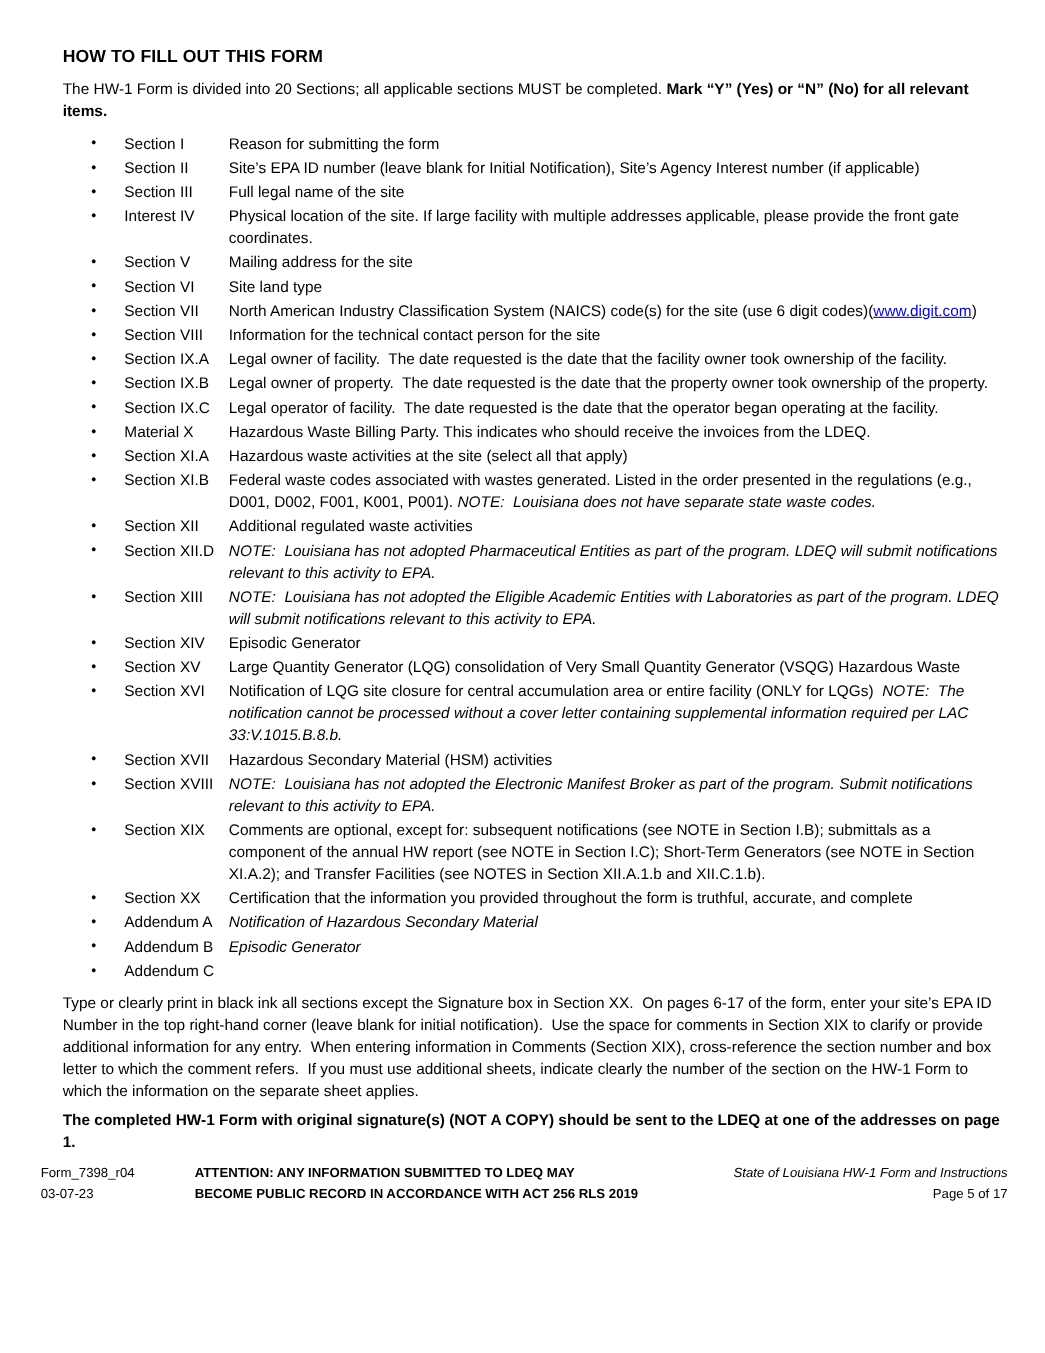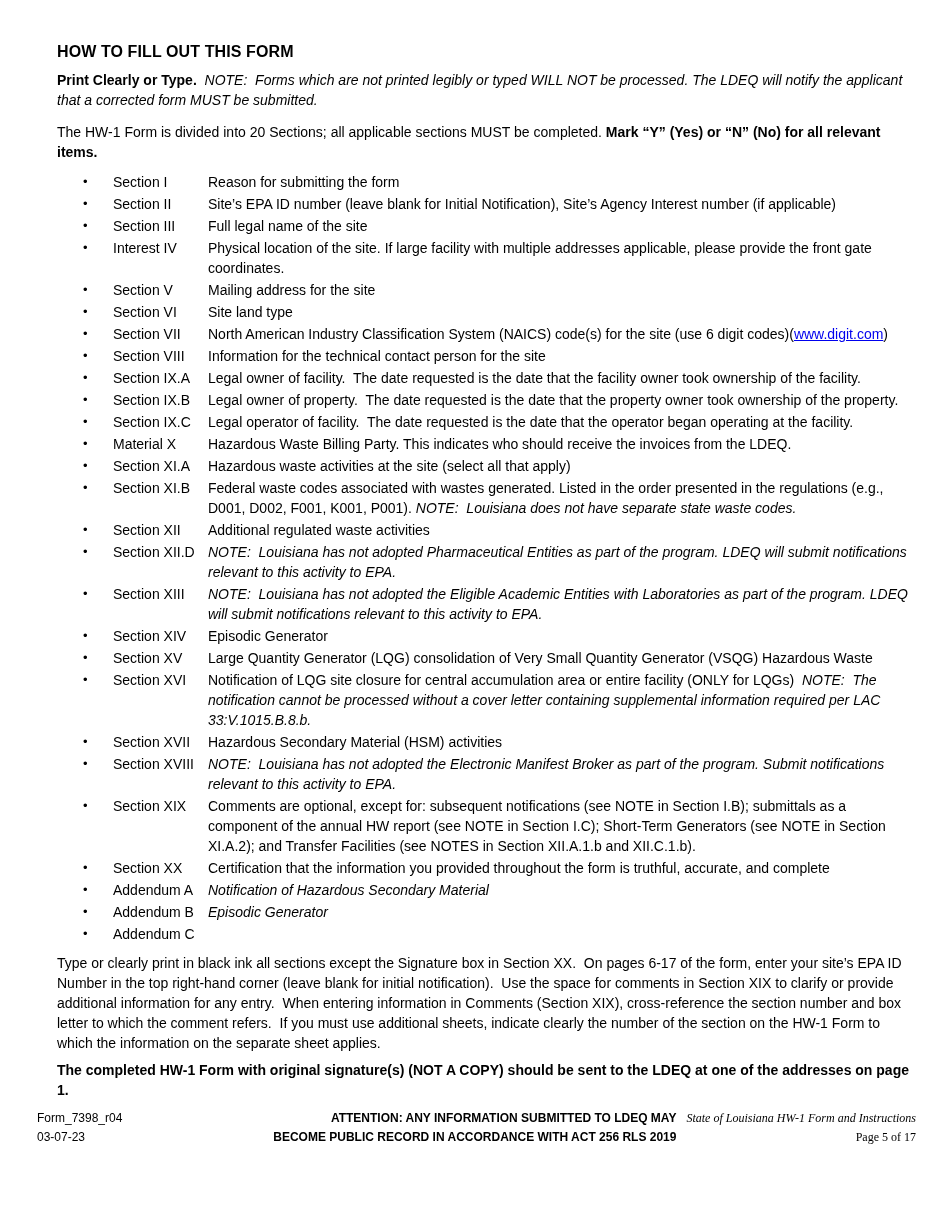--- a/index.html
+++ b/index.html
@@ -54,32 +54,31 @@
   }
   p.closing { margin-bottom: 7px; white-space: pre-wrap; }
   p.closing-bold { font-weight: bold; margin-bottom: 9px; white-space: pre-wrap; }
   .footer {
     display: flex;
     margin-left: -20px; 
     font-size: 12px;
     line-height: 19px;
   }
   .footer-left { flex: 0 0 140px; }
-  .footer-center { flex: 1 1 auto; text-align: right; font-weight: bold; }
-  .footer-right { flex: 0 0 auto; text-align: right; padding-left: 10px; font-family: Liberation Serif, serif; }
+  .footer-center { flex: 1 1 auto; text-align: left; font-weight: bold; }
+  .footer-right { flex: 0 0 auto; text-align: right; padding-left: 10px; }
   .footer-right .doc-title { font-style: italic; }
 </style>
 </head>
 <body>
 
 <div class="page">
 
   <div class="title">HOW TO FILL OUT THIS FORM</div>
 
-  <p class="intro1"><span class="b">Print Clearly or Type.  </span><span class="i">NOTE:  Forms which are not printed legibly or typed WILL NOT be processed. The LDEQ will notify the applicant that a corrected form MUST be submitted.</span></p>
 
   <p class="intro2"><span>The HW-1 Form is divided into 20 Sections; all applicable sections MUST be completed. </span><span class="b">Mark “Y” (Yes) or “N” (No) for all relevant items.</span></p>
 
   <div class="section-list">
   <div class="li-row">
     <span class="li-bullet">•</span>
     <span class="li-label">Section I</span>
     <span class="li-desc"><span class="seg">Reason for submitting the form</span></span>
   </div>
 

